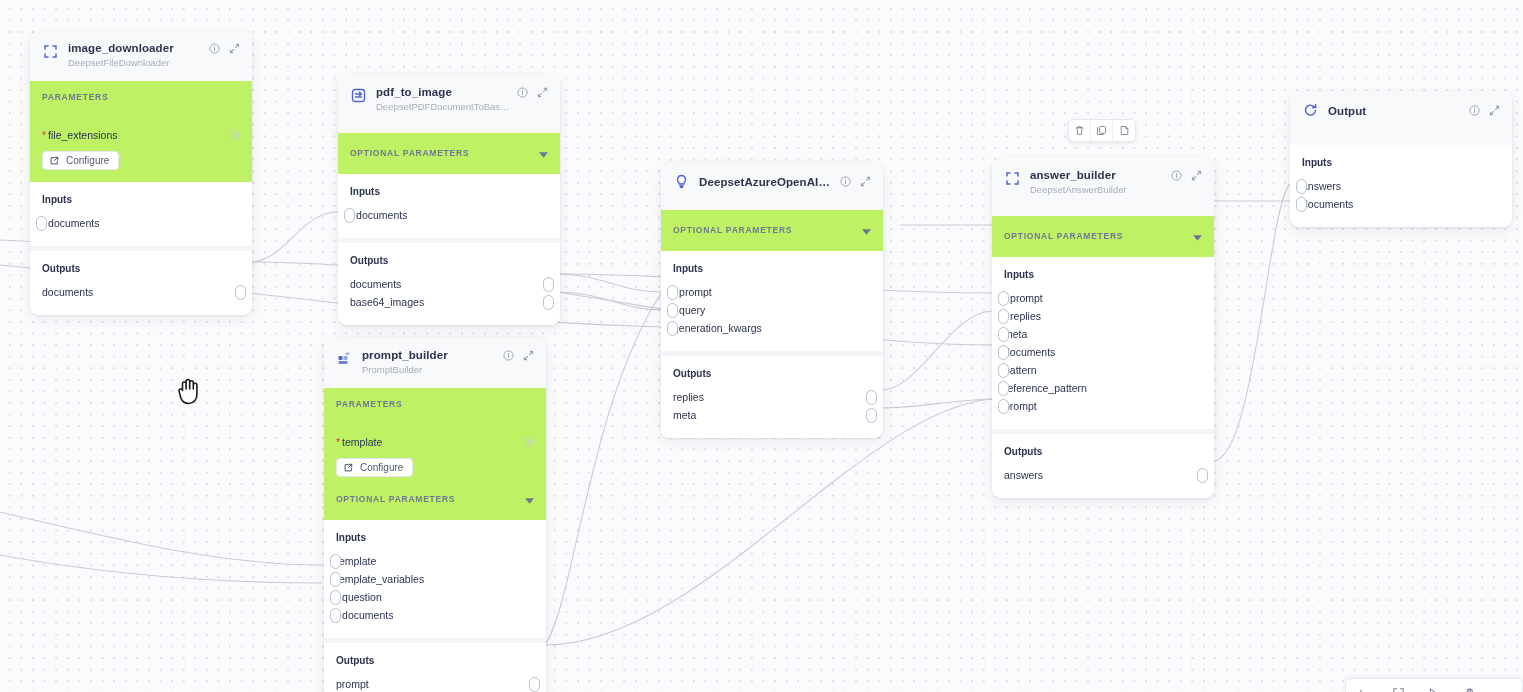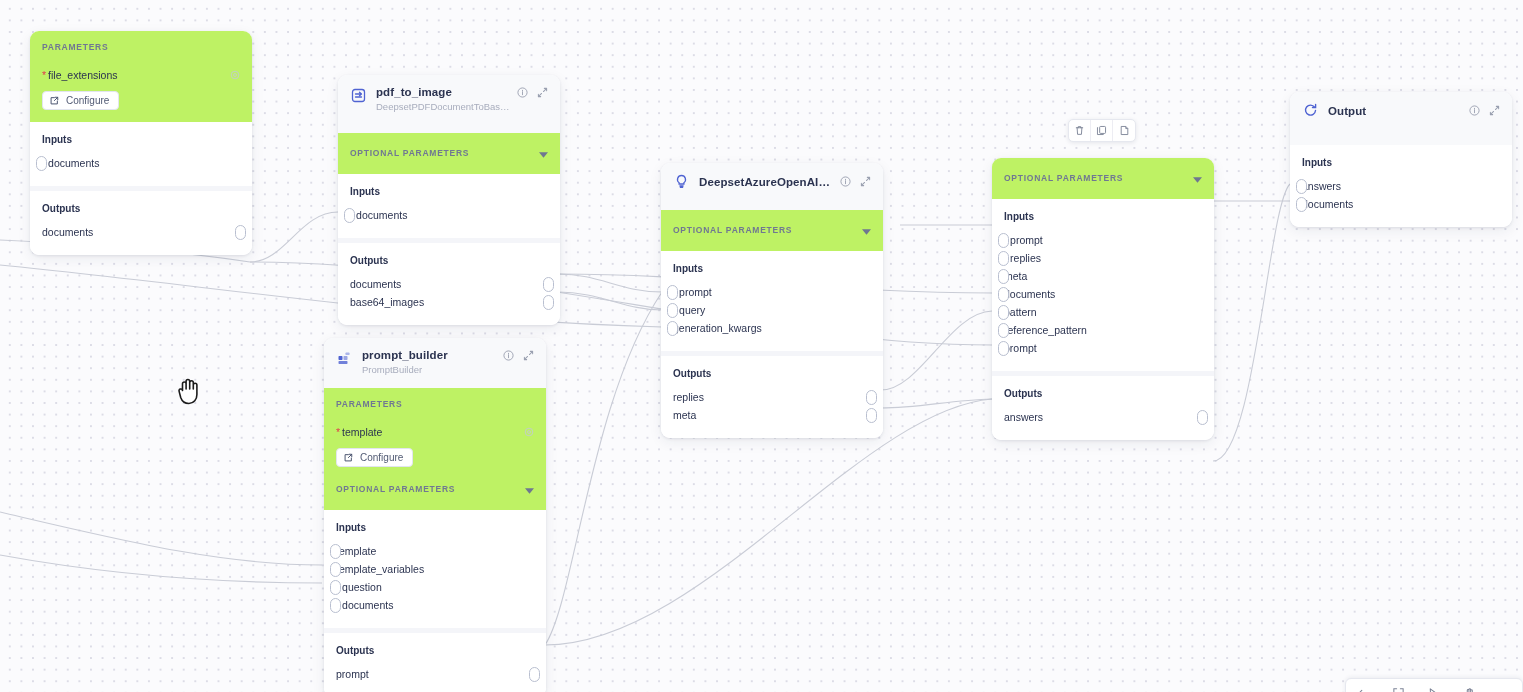--- a/index.html
+++ b/index.html
@@ -57,21 +57,21 @@
   .params {
     background: #bef264;
     padding: 11px 12px 12px 12px;
   }
   .sec-label {
     font-size: 8.5px; font-weight: bold; letter-spacing: .75px; color: #6d7governor;
     color: #707892; text-transform: uppercase;
   }
   .param-row {
     display: flex; align-items: center; justify-content: space-between;
-    margin-top: 14px;
+    margin-top: 24px;
   }
   .param-name { font-size: 10.5px; color: #2b3350; }
   .req { color: #e0404d; margin-right: 2px; }
   .help-ico { color: #c3c8d6; }
   .cfg-btn {
     display: inline-flex; align-items: center; gap: 7px;
     margin-top: 7px; padding: 3px 9px 3px 6px;
     background: #ffffff; border: 1px solid #e2e5ee; border-radius: 4px;
     font-size: 10px; color: #515a73; cursor: pointer;
   }
@@ -164,20 +164,44 @@
 
       <path d="M900,225 C940,225 960,225 992,225"></path>
 
       <path d="M1213,201 C1245,201 1262,201 1290,201"></path>
 
       <path d="M0,240 C90,244 170,250 250,262"></path>
     </g>
   </svg>
 
   <div class="node" style="left:30px; top:31px;">
+    <div class="node-head">
+      <span class="head-icon">
+        <svg viewBox="0 0 17 17" fill="none" stroke="currentColor" stroke-width="1.5" stroke-linecap="round">
+          <path d="M3 6V3h3M14 6V3h-3M3 11v3h3M14 11v3h-3"></path>
+        </svg>
+      </span>
+      <span class="head-text">
+        <div class="node-title">image_downloader</div>
+        <div class="node-sub">DeepsetFileDownloader</div>
+      </span>
+      <span class="head-actions">
+        <span class="ico-btn">
+          <svg width="11" height="11" viewBox="0 0 12 12" fill="none" stroke="currentColor" stroke-width="1">
+              <circle cx="6" cy="6" r="5"></circle>
+              <path d="M6 5.2v3.2M6 3.6v.6" stroke-linecap="round"></path>
+            </svg>
+        </span>
+        <span class="ico-btn">
+          <svg width="11" height="11" viewBox="0 0 12 12" fill="none" stroke="currentColor" stroke-width="1.1" stroke-linecap="round">
+              <path d="M7 5l3.5-3.5M10.5 1.5H8M10.5 1.5V4M5 7l-3.5 3.5M1.5 10.5H4M1.5 10.5V8"></path>
+            </svg>
+        </span>
+      </span>
+    </div>
 
     <div class="params">
       <div class="sec-label">PARAMETERS</div>
       <div class="param-row">
         <span class="param-name"><span class="req">*</span><span>file_extensions</span></span>
         <span class="help-ico">
           <svg width="10" height="10" viewBox="0 0 12 12" fill="none" stroke="currentColor" stroke-width="1">
               <circle cx="6" cy="6" r="4.6"></circle>
               <circle cx="6" cy="6" r="1.7"></circle>
             </svg>
@@ -437,20 +461,44 @@
     </div>
     <div class="tb-btn">
       <svg width="11" height="11" viewBox="0 0 12 12" fill="none" stroke="currentColor" stroke-width="1" stroke-linejoin="round">
           <path d="M2.4 1.6h5l2.2 2.2v6.6H2.4z"></path>
           <path d="M7.4 1.6v2.3h2.2"></path>
         </svg>
     </div>
   </div>
 
   <div class="node" style="left:992px; top:158px;">
+    <div class="node-head tall">
+      <span class="head-icon">
+        <svg viewBox="0 0 17 17" fill="none" stroke="currentColor" stroke-width="1.5" stroke-linecap="round">
+          <path d="M3 6V3h3M14 6V3h-3M3 11v3h3M14 11v3h-3"></path>
+        </svg>
+      </span>
+      <span class="head-text">
+        <div class="node-title">answer_builder</div>
+        <div class="node-sub">DeepsetAnswerBuilder</div>
+      </span>
+      <span class="head-actions">
+        <span class="ico-btn">
+          <svg width="11" height="11" viewBox="0 0 12 12" fill="none" stroke="currentColor" stroke-width="1">
+              <circle cx="6" cy="6" r="5"></circle>
+              <path d="M6 5.2v3.2M6 3.6v.6" stroke-linecap="round"></path>
+            </svg>
+        </span>
+        <span class="ico-btn">
+          <svg width="11" height="11" viewBox="0 0 12 12" fill="none" stroke="currentColor" stroke-width="1.1" stroke-linecap="round">
+              <path d="M7 5l3.5-3.5M10.5 1.5H8M10.5 1.5V4M5 7l-3.5 3.5M1.5 10.5H4M1.5 10.5V8"></path>
+            </svg>
+        </span>
+      </span>
+    </div>
 
     <div class="params">
       <div class="opt-row">
         <span class="sec-label">OPTIONAL PARAMETERS</span>
         <span class="caret">
           <svg width="9" height="6" viewBox="0 0 10 6" fill="currentColor">
               <path d="M0 0h10L5 6z"></path>
             </svg>
         </span>
       </div>

